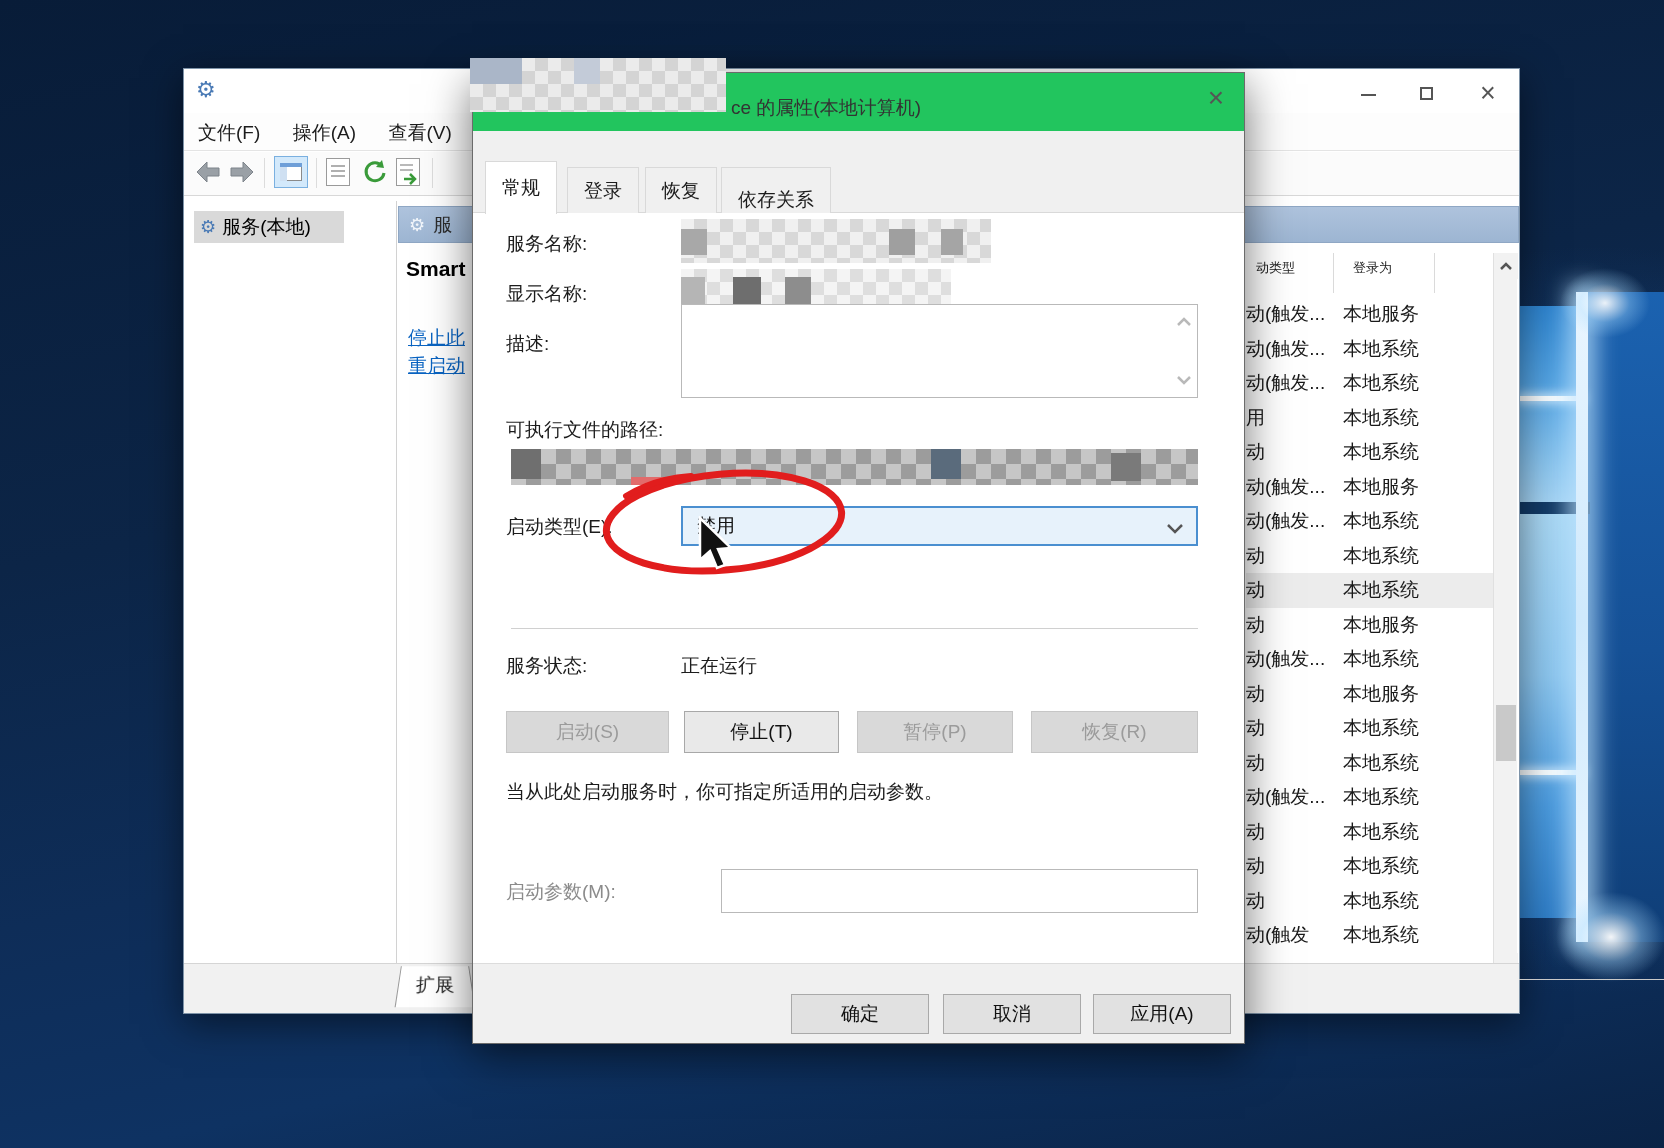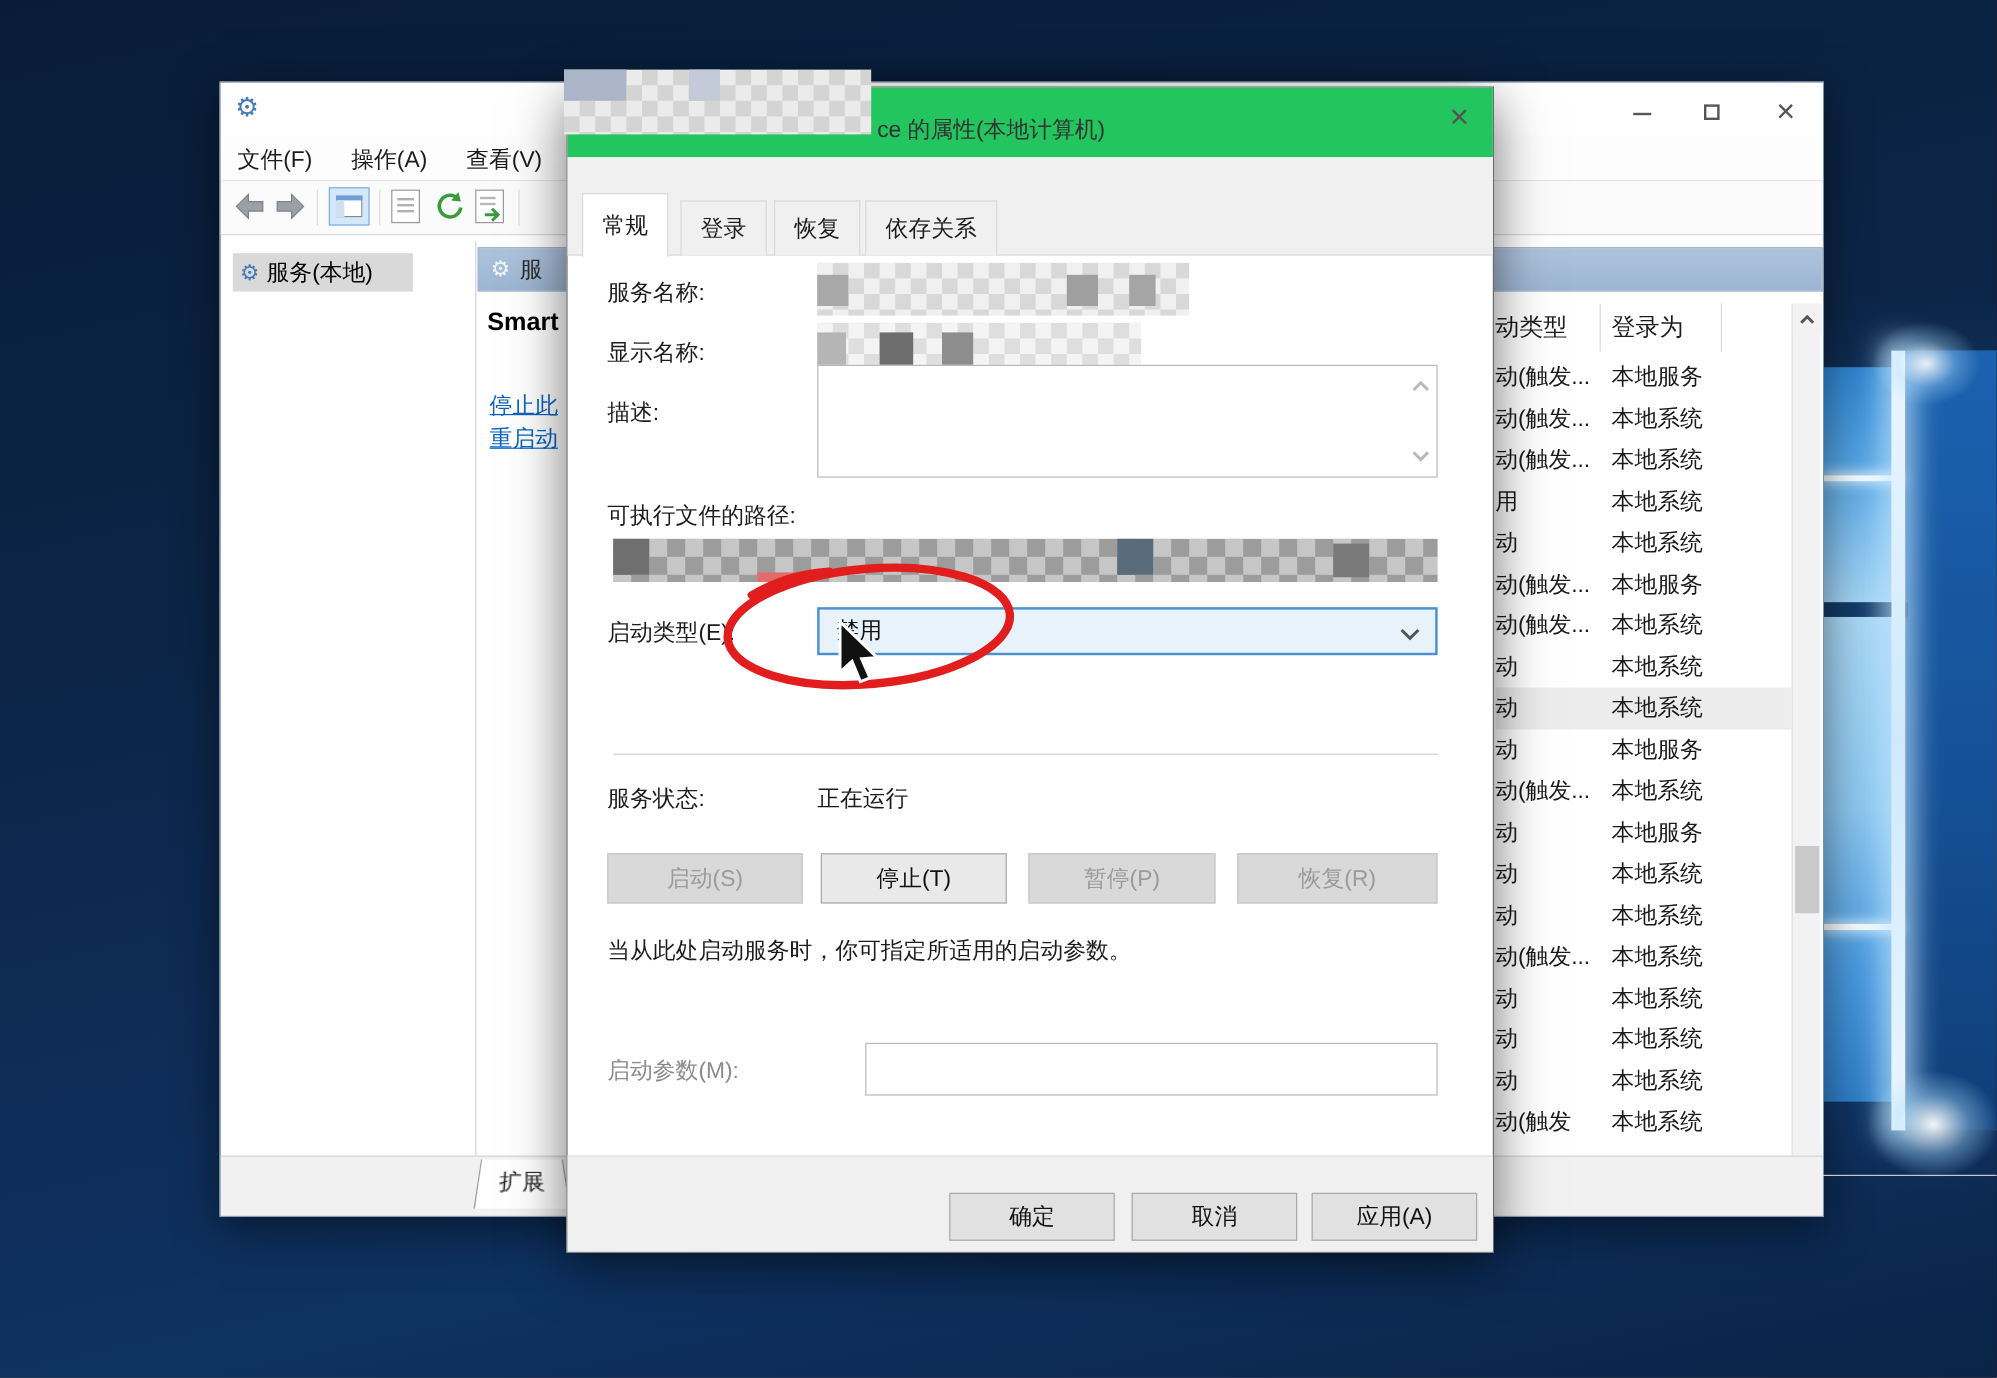--- a/index.html
+++ b/index.html
@@ -33,21 +33,21 @@
   .menu-item{display:inline-block;padding:7px 14px 0 14px;font-size:19px;color:#1c1c1c;}
   .ctl{position:absolute;top:10px;width:46px;height:30px;text-align:center;color:#555;}
   .tree{position:absolute;left:2px;top:132px;width:211px;height:762px;background:#fff;border-right:1px solid #d2d2d2;}
   .tree-item{position:absolute;left:8px;top:10px;width:150px;height:32px;background:#d9d9d9;display:flex;align-items:center;gap:6px;padding:0 6px;font-size:19px;}
   .midpane{position:absolute;left:214px;top:132px;width:1121px;height:762px;background:#fff;}
   .bluebar{position:absolute;left:0;top:5px;width:1121px;height:37px;background:linear-gradient(180deg,#aec3dd,#9db5d2);border:1px solid #8fa7c4;color:#fff;display:flex;align-items:center;gap:8px;padding:0 10px;font-size:19px;}
   .statusrow{position:absolute;left:0;top:894px;width:1335px;height:50px;background:#f1f1f1;border-top:1px solid #d5d5d5;}
   .ext-tab{position:absolute;left:214px;top:0px;width:74px;height:42px;background:#fff;border-left:1px solid #9a9a9a;border-right:1px solid #9a9a9a;transform:perspective(60px) rotateX(14deg);display:flex;align-items:center;justify-content:center;font-size:19px;color:#222;}
 
   
-  .list-head{font-size:20px;color:#1c1c1c;}
+  .list-head{font-size:13px;color:#1c1c1c;padding-left:10px;}
   .col-sep{position:absolute;top:252px;width:1px;height:40px;background:#dadada;}
   .lrow{height:34.5px;display:flex;align-items:center;font-size:19px;color:#1a1a1a;}
   .lrow .c1{width:97px;overflow:hidden;white-space:nowrap;}
   .lrow .c2{white-space:nowrap;}
   .lrow.selected{background:#ececec;}
   .sb-track{position:absolute;left:1492px;top:248px;width:24px;height:730px;background:#f2f2f2;border-left:1px solid #e0e0e0;}
   .sb-btn{position:absolute;left:0;width:24px;height:26px;background:#f2f2f2;display:flex;align-items:center;justify-content:center;}
   .sb-thumb{position:absolute;left:2px;top:452px;width:20px;height:56px;background:#c9c9c9;}
 
   
@@ -270,21 +270,21 @@
     <div class="tabstrip">
       <div class="tab active" style="left:12px;">
           <span>常规</span>
         </div>
       <div class="tab" style="left:94px;">
           <span>登录</span>
         </div>
       <div class="tab" style="left:172px;">
           <span>恢复</span>
         </div>
-      <div class="tab" style="left:248px;">
+      <div class="tab" style="left:248px;align-items:flex-end;">
           <span>依存关系</span>
         </div>
     </div>
 
     <div class="dlabel" style="left:33px;top:158px;">服务名称:</div>
     <div class="mosaic" style="left:208px;top:146px;width:310px;height:44px;--a:#d8d8d8;--b:#f0f0f0;">
       <span class="mcell" style="left:0;top:10px;width:26px;height:26px;background:#a8a8a8;"></span>
       <span class="mcell" style="left:208px;top:10px;width:26px;height:26px;background:#9f9f9f;"></span>
       <span class="mcell" style="left:260px;top:10px;width:22px;height:26px;background:#a5a5a5;"></span>
     </div>

